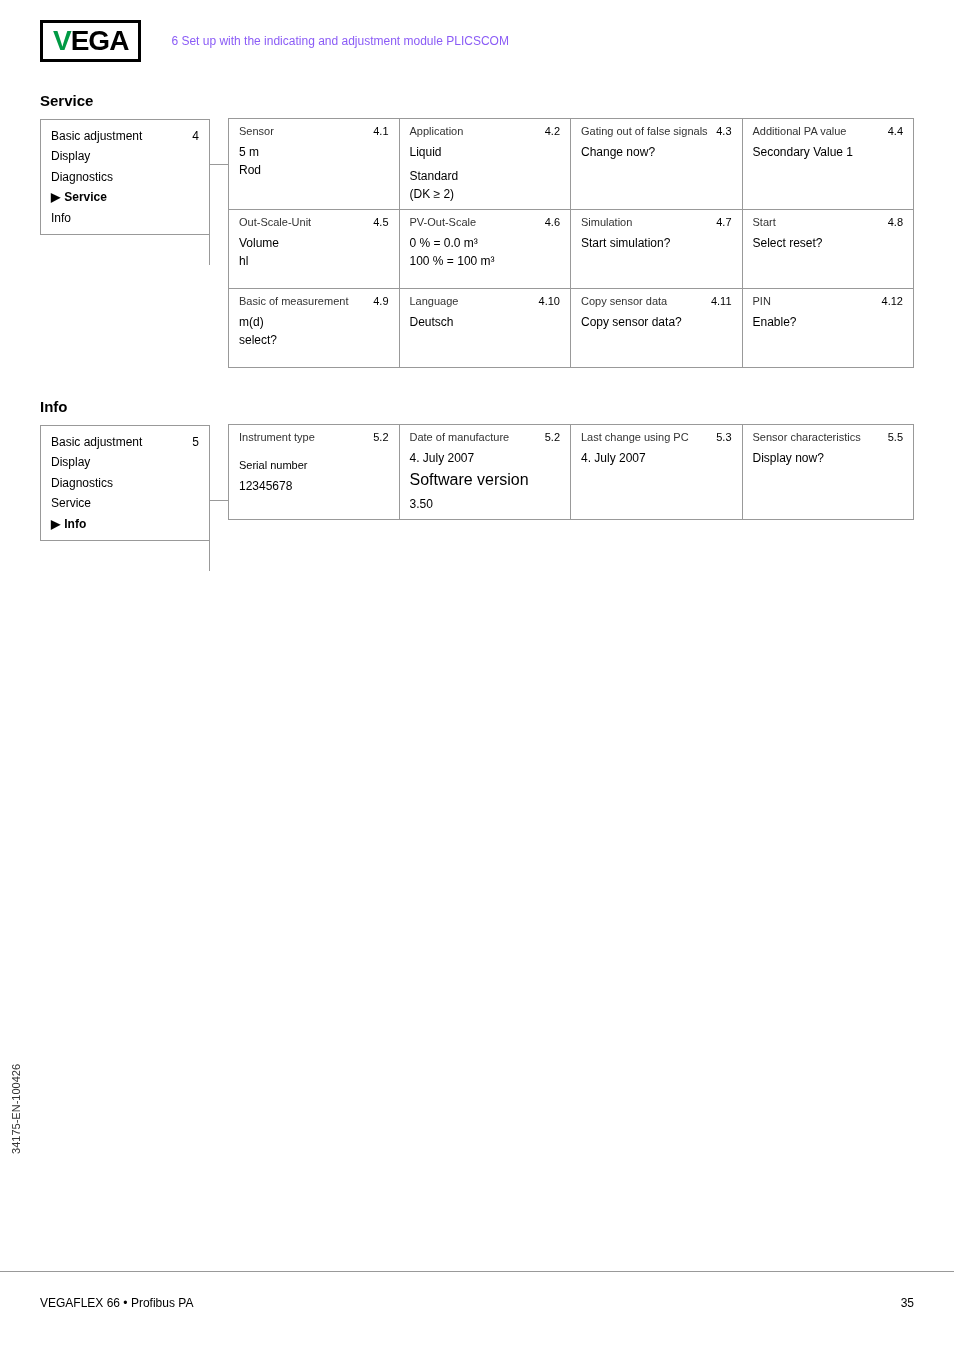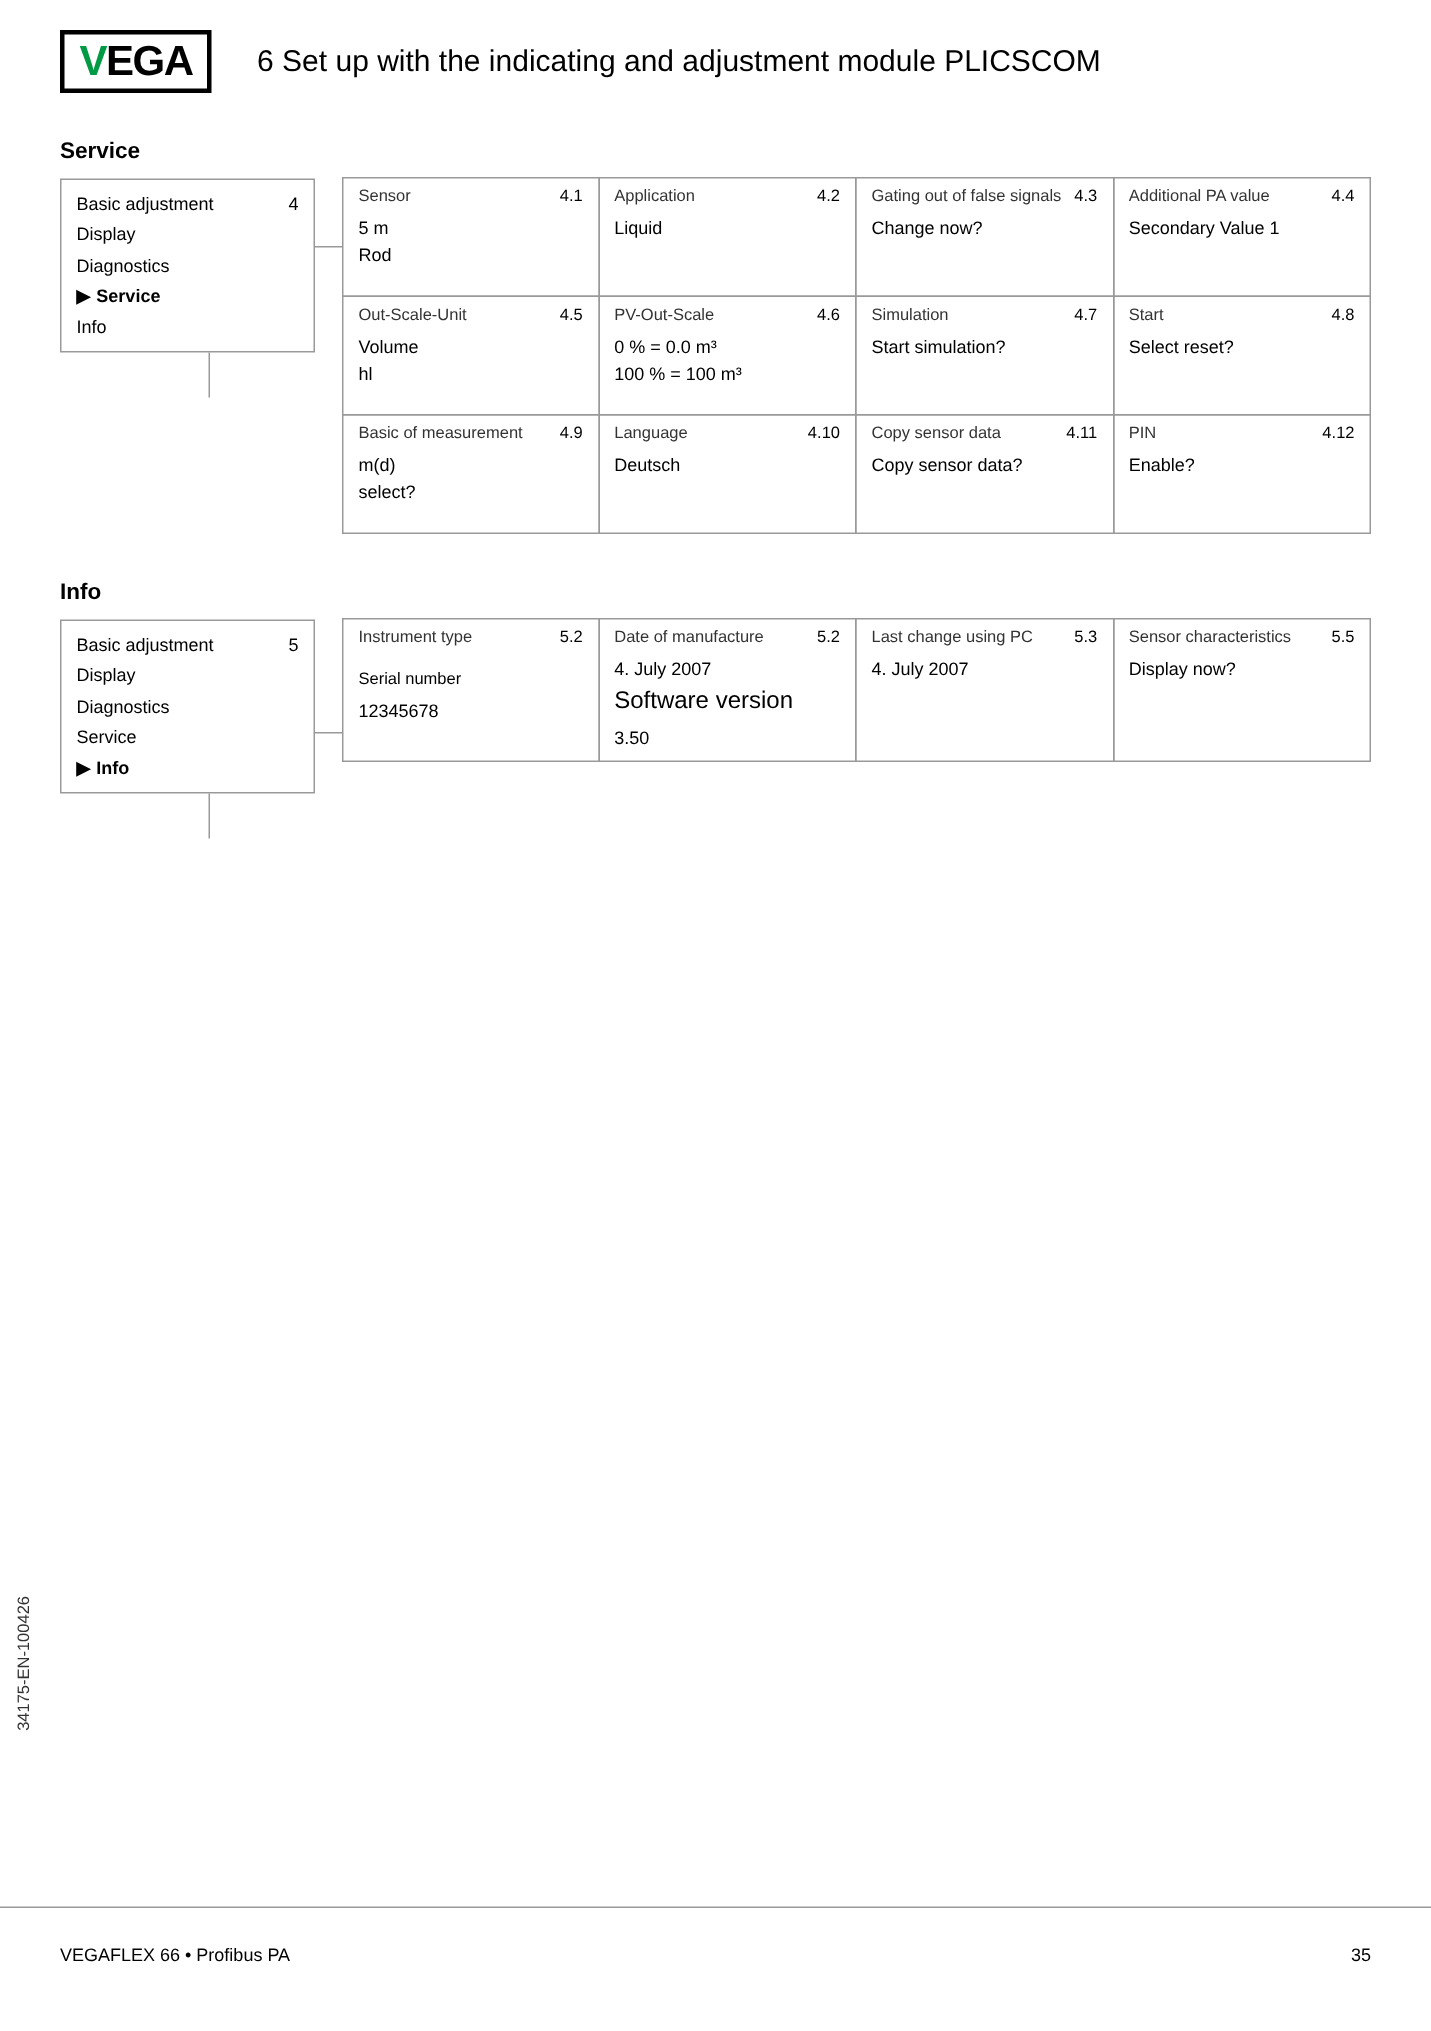--- a/index.html
+++ b/index.html
@@ -24,22 +24,22 @@
     .logo {
       font-size: 28px;
       font-weight: 900;
       color: #000;
       margin-right: 30px;
       letter-spacing: -1px;
       border: 3px solid #000;
       padding: 2px 10px;
     }
     .header-title {
-      font-size: 20px;
-      color: #000000;
+      font-size: 12px;
+      color: #8b5cf6;
     }
 
     
     .section-heading {
       font-size: 15px;
       font-weight: bold;
       margin-bottom: 10px;
       margin-top: 10px;
     }
 
@@ -114,21 +114,21 @@
 
     
     .menu-rows-wrapper {
       display: flex;
       align-items: flex-start;
       margin-bottom: 4px;
     }
     .menu-col {
       display: flex;
       flex-direction: column;
-      align-items: center;
+      align-items: flex-end;
     }
     .rows-col {
       display: flex;
       flex-direction: column;
       flex: 1;
     }
 
     
     .footer {
       position: absolute;
@@ -214,20 +214,21 @@
           </div>
           <div class="cell-value">5 m<br>Rod</div>
         </div>
 
         <div class="cell cell-tall">
           <div class="cell-header">
             <span class="cell-label">Application</span>
             <span class="cell-num">4.2</span>
           </div>
           <div class="cell-value">Liquid</div>
+          <div class="cell-value">Standard<br>(DK ≥ 2)</div>
         </div>
 
         <div class="cell cell-tall">
           <div class="cell-header">
             <span class="cell-label">Gating out of false signals</span>
             <span class="cell-num">4.3</span>
           </div>
           <div class="cell-value">Change now?</div>
         </div>
 

